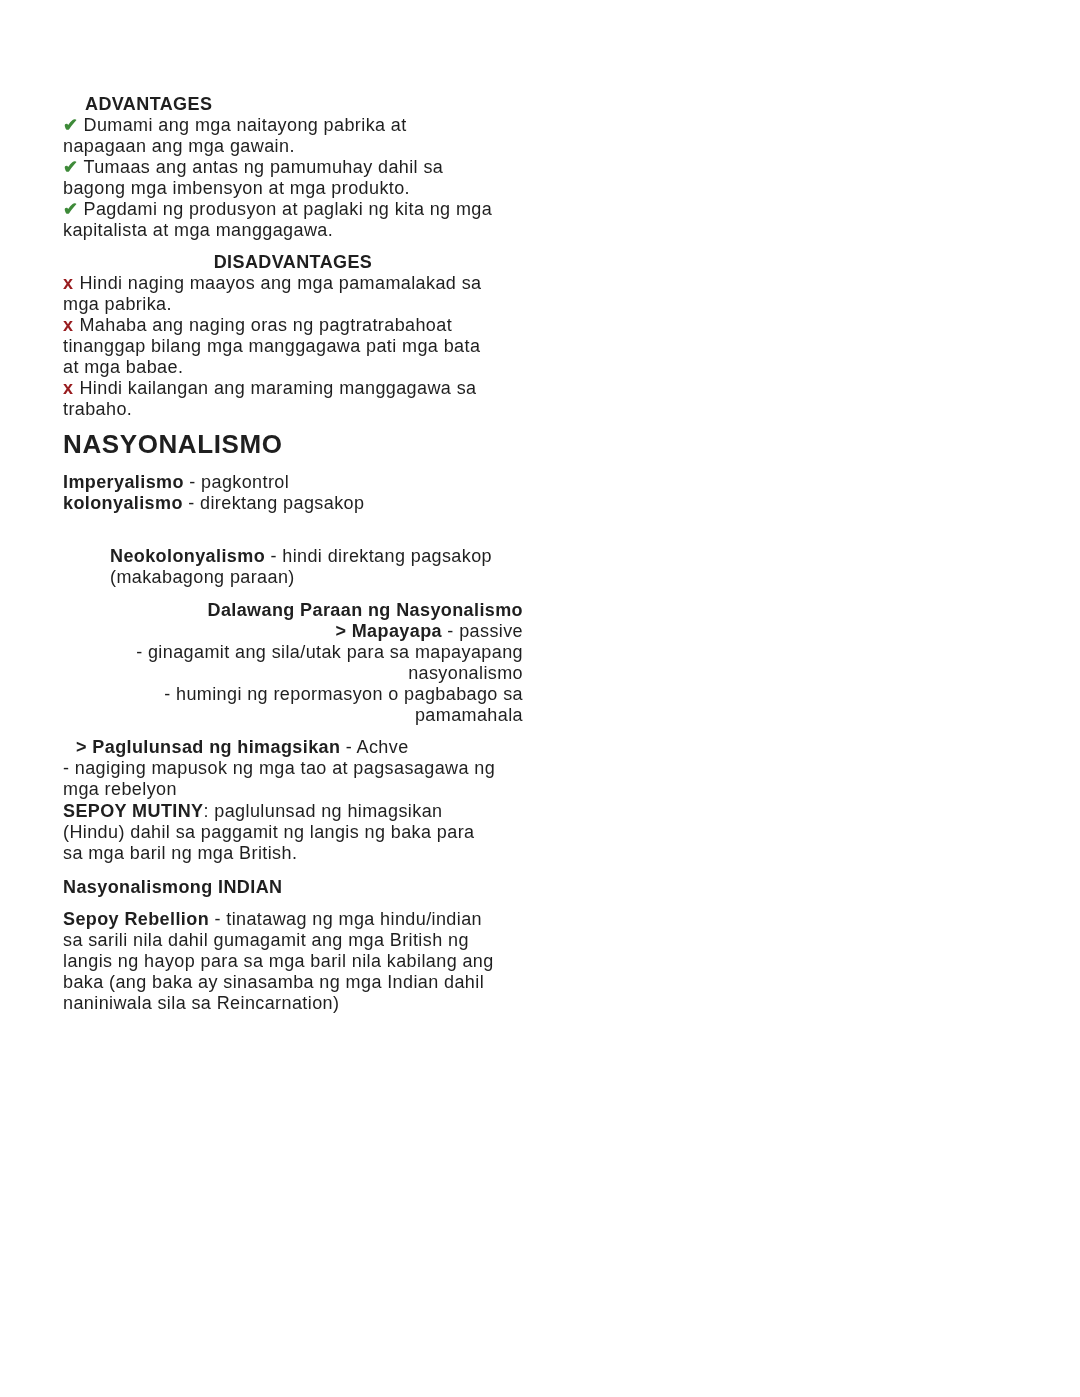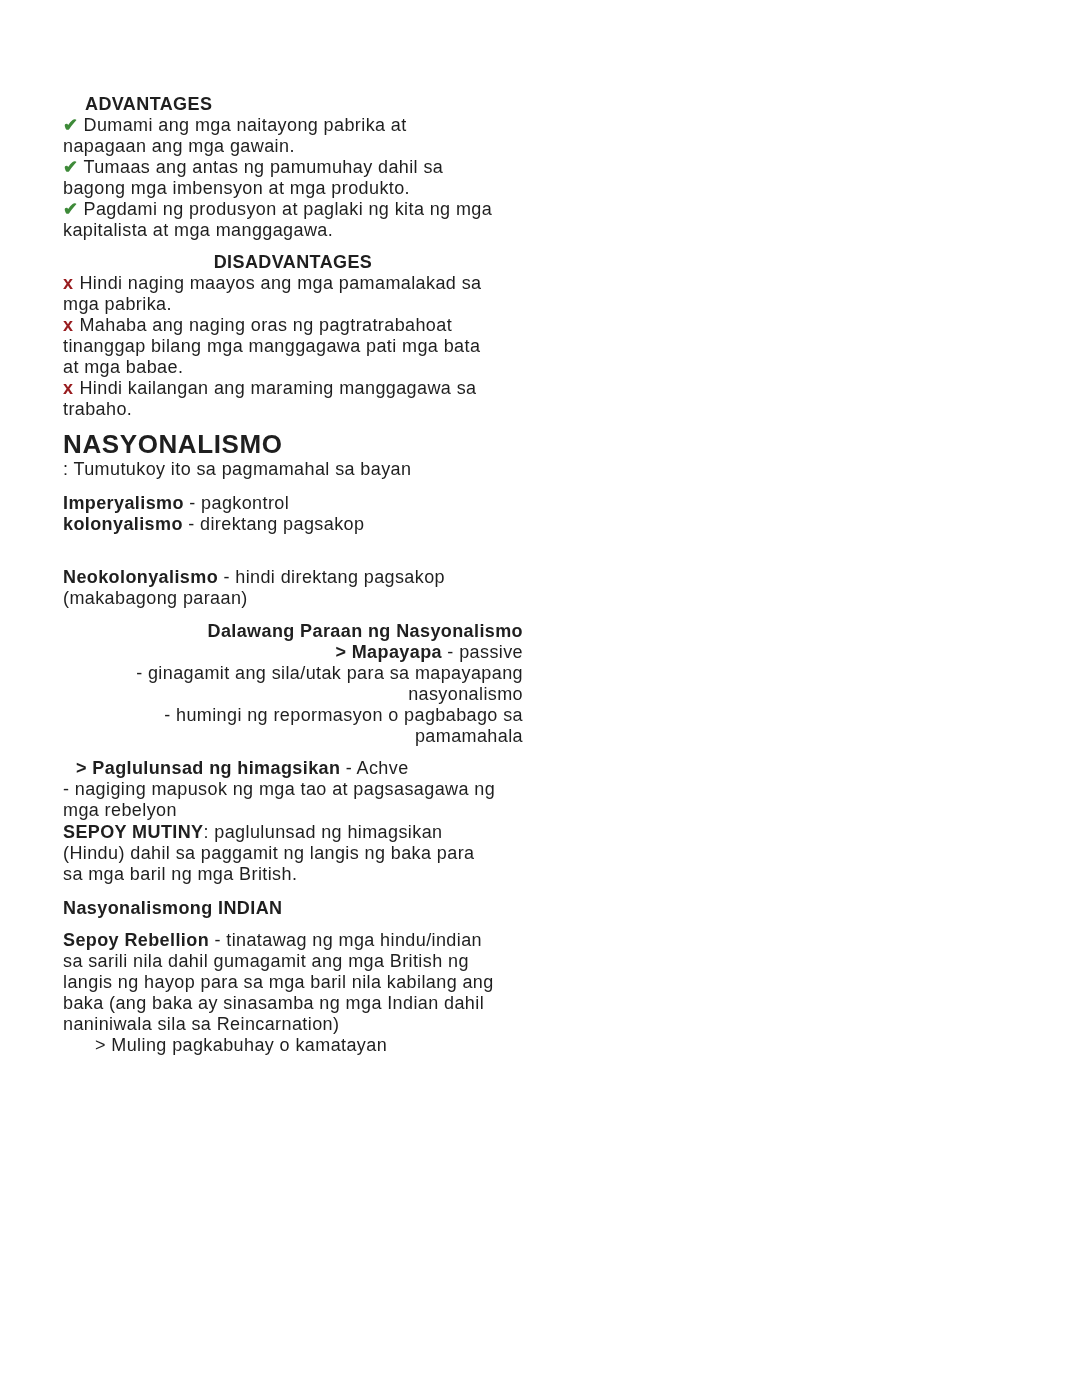--- a/index.html
+++ b/index.html
@@ -54,21 +54,21 @@
     white-space: normal;
   }
   .nas-title {
     font-weight: 700;
     font-size: 26px;
     line-height: 30px;
     letter-spacing: 0.6px;
     margin-top: 9px;
   }
   .defs { margin-top: 13px; }
-  .neo { margin-top: 32px; }
+  .neo { margin-top: 32px; margin-left: 47px; }
   .dalawang { margin-top: 12px; text-align: right; }
   .himagsikan { margin-top: 11px; }
   .sepoy-mutiny { margin-top: 1px; }
   .indian-heading { font-weight: 700; margin-top: 13px; }
   .sepoy-rebellion { margin-top: 11px; }
   .indent1 { padding-left: 13px; }
   .indent2 { padding-left: 32px; }
 </style>
 </head>
 <body>
@@ -87,21 +87,20 @@
     <div class="heading-center">DISADVANTAGES</div>
     <div class="item"><span class="xmark">x</span><span class="pre">Hindi naging maayos ang mga pamamalakad sa
 mga pabrika.</span></div>
     <div class="item"><span class="xmark">x</span><span class="pre">Mahaba ang naging oras ng pagtratrabahoat
 tinanggap bilang mga manggagawa pati mga bata
 at mga babae.</span></div>
     <div class="item"><span class="xmark">x</span><span class="pre">Hindi kailangan ang maraming manggagawa sa
 trabaho.</span></div>
 
     <div class="nas-title">NASYONALISMO</div>
-    <div>: Tumutukoy ito sa pagmamahal sa bayan</div>
 
     <div class="defs">
       <div><span class="b">Imperyalismo</span><span class="pre"> - pagkontrol</span></div>
       <div><span class="b">kolonyalismo</span><span class="pre"> - direktang pagsakop</span></div>
     </div>
 
     <div class="neo">
       <span class="b">Neokolonyalismo</span><span class="pre"> - hindi direktang pagsakop
 (makabagong paraan)</span>
     </div>
@@ -128,17 +127,16 @@
     </div>
 
     <div class="indian-heading">Nasyonalismong INDIAN</div>
 
     <div class="sepoy-rebellion">
       <div><span class="b">Sepoy Rebellion</span><span class="pre"> - tinatawag ng mga hindu/indian
 sa sarili nila dahil gumagamit ang mga British ng
 langis ng hayop para sa mga baril nila kabilang ang
 baka (ang baka ay sinasamba ng mga Indian dahil
 naniniwala sila sa Reincarnation)</span></div>
-      <div class="indent2">&gt; Muling pagkabuhay o kamatayan</div>
     </div>
 
   </div>
 </div>
 
 </body></html>

